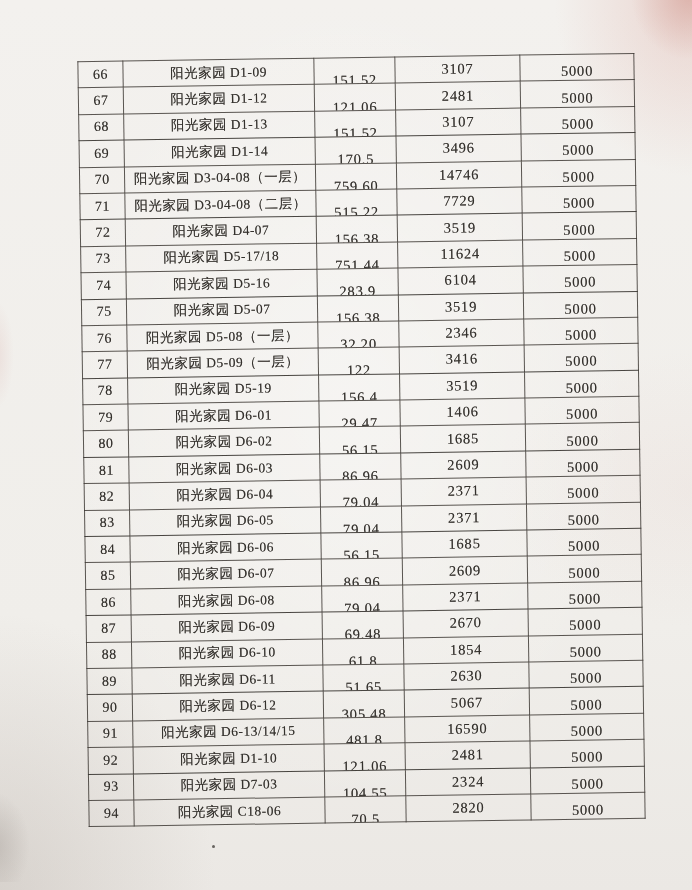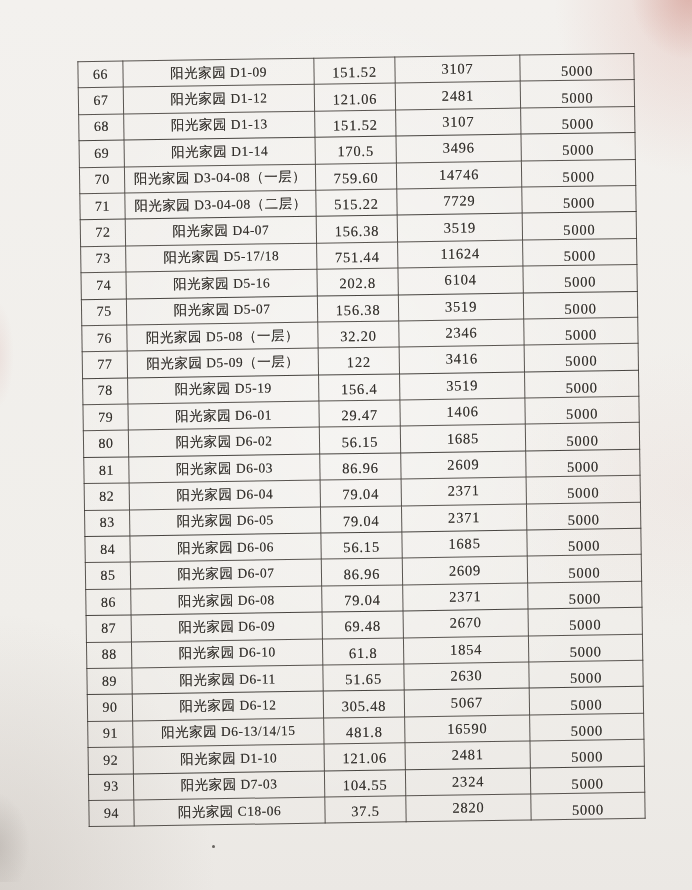--- a/index.html
+++ b/index.html
@@ -45,21 +45,21 @@
     border:1px solid rgba(62,58,53,0.85);
     height:25.4px;
     text-align:center;vertical-align:middle;
     padding:0 2px;overflow:hidden;white-space:nowrap;
     text-shadow:0 0 0.6px rgba(52,49,45,0.55);
   }
   table{border:1.5px solid rgba(55,51,47,0.9);}
   td.no{font-size:14px;letter-spacing:0.5px;}
   td.name{font-size:13.5px;letter-spacing:0.5px;}
   td.v1,td.v2,td.v3{font-size:14.5px;letter-spacing:0.8px;}
-  td.v1 span{position:relative;top:2px;display:inline-block;}
+  td.v1 span{position:relative;top:10px;display:inline-block;}
   td.v3 span{position:relative;top:4px;display:inline-block;}
   
   tr:nth-child(2n) td{border-top-color:rgba(75,70,64,0.70);}
   tr:nth-child(3n) td{border-bottom-color:rgba(58,54,50,0.92);}
 </style>
 </head>
 <body>
 
 <div class="paper"></div>
 <div class="smudge-a"></div>
@@ -129,21 +129,21 @@
         <tr>
           <td class="no">73</td>
           <td class="name">阳光家园 D5-17/18</td>
           <td class="v1"><span>751.44</span></td>
           <td class="v2">11624</td>
           <td class="v3"><span>5000</span></td>
         </tr>
         <tr>
           <td class="no">74</td>
           <td class="name">阳光家园 D5-16</td>
-          <td class="v1"><span>202.8</span></td>
+          <td class="v1"><span>283.9</span></td>
           <td class="v2">6104</td>
           <td class="v3"><span>5000</span></td>
         </tr>
         <tr>
           <td class="no">75</td>
           <td class="name">阳光家园 D5-07</td>
           <td class="v1"><span>156.38</span></td>
           <td class="v2">3519</td>
           <td class="v3"><span>5000</span></td>
         </tr>
@@ -269,19 +269,19 @@
         <tr>
           <td class="no">93</td>
           <td class="name">阳光家园 D7-03</td>
           <td class="v1"><span>104.55</span></td>
           <td class="v2">2324</td>
           <td class="v3"><span>5000</span></td>
         </tr>
         <tr>
           <td class="no">94</td>
           <td class="name">阳光家园 C18-06</td>
-          <td class="v1"><span>37.5</span></td>
+          <td class="v1"><span>70.5</span></td>
           <td class="v2">2820</td>
           <td class="v3"><span>5000</span></td>
         </tr>
       </tbody>
   </table>
 </div>
 
 </body></html>

